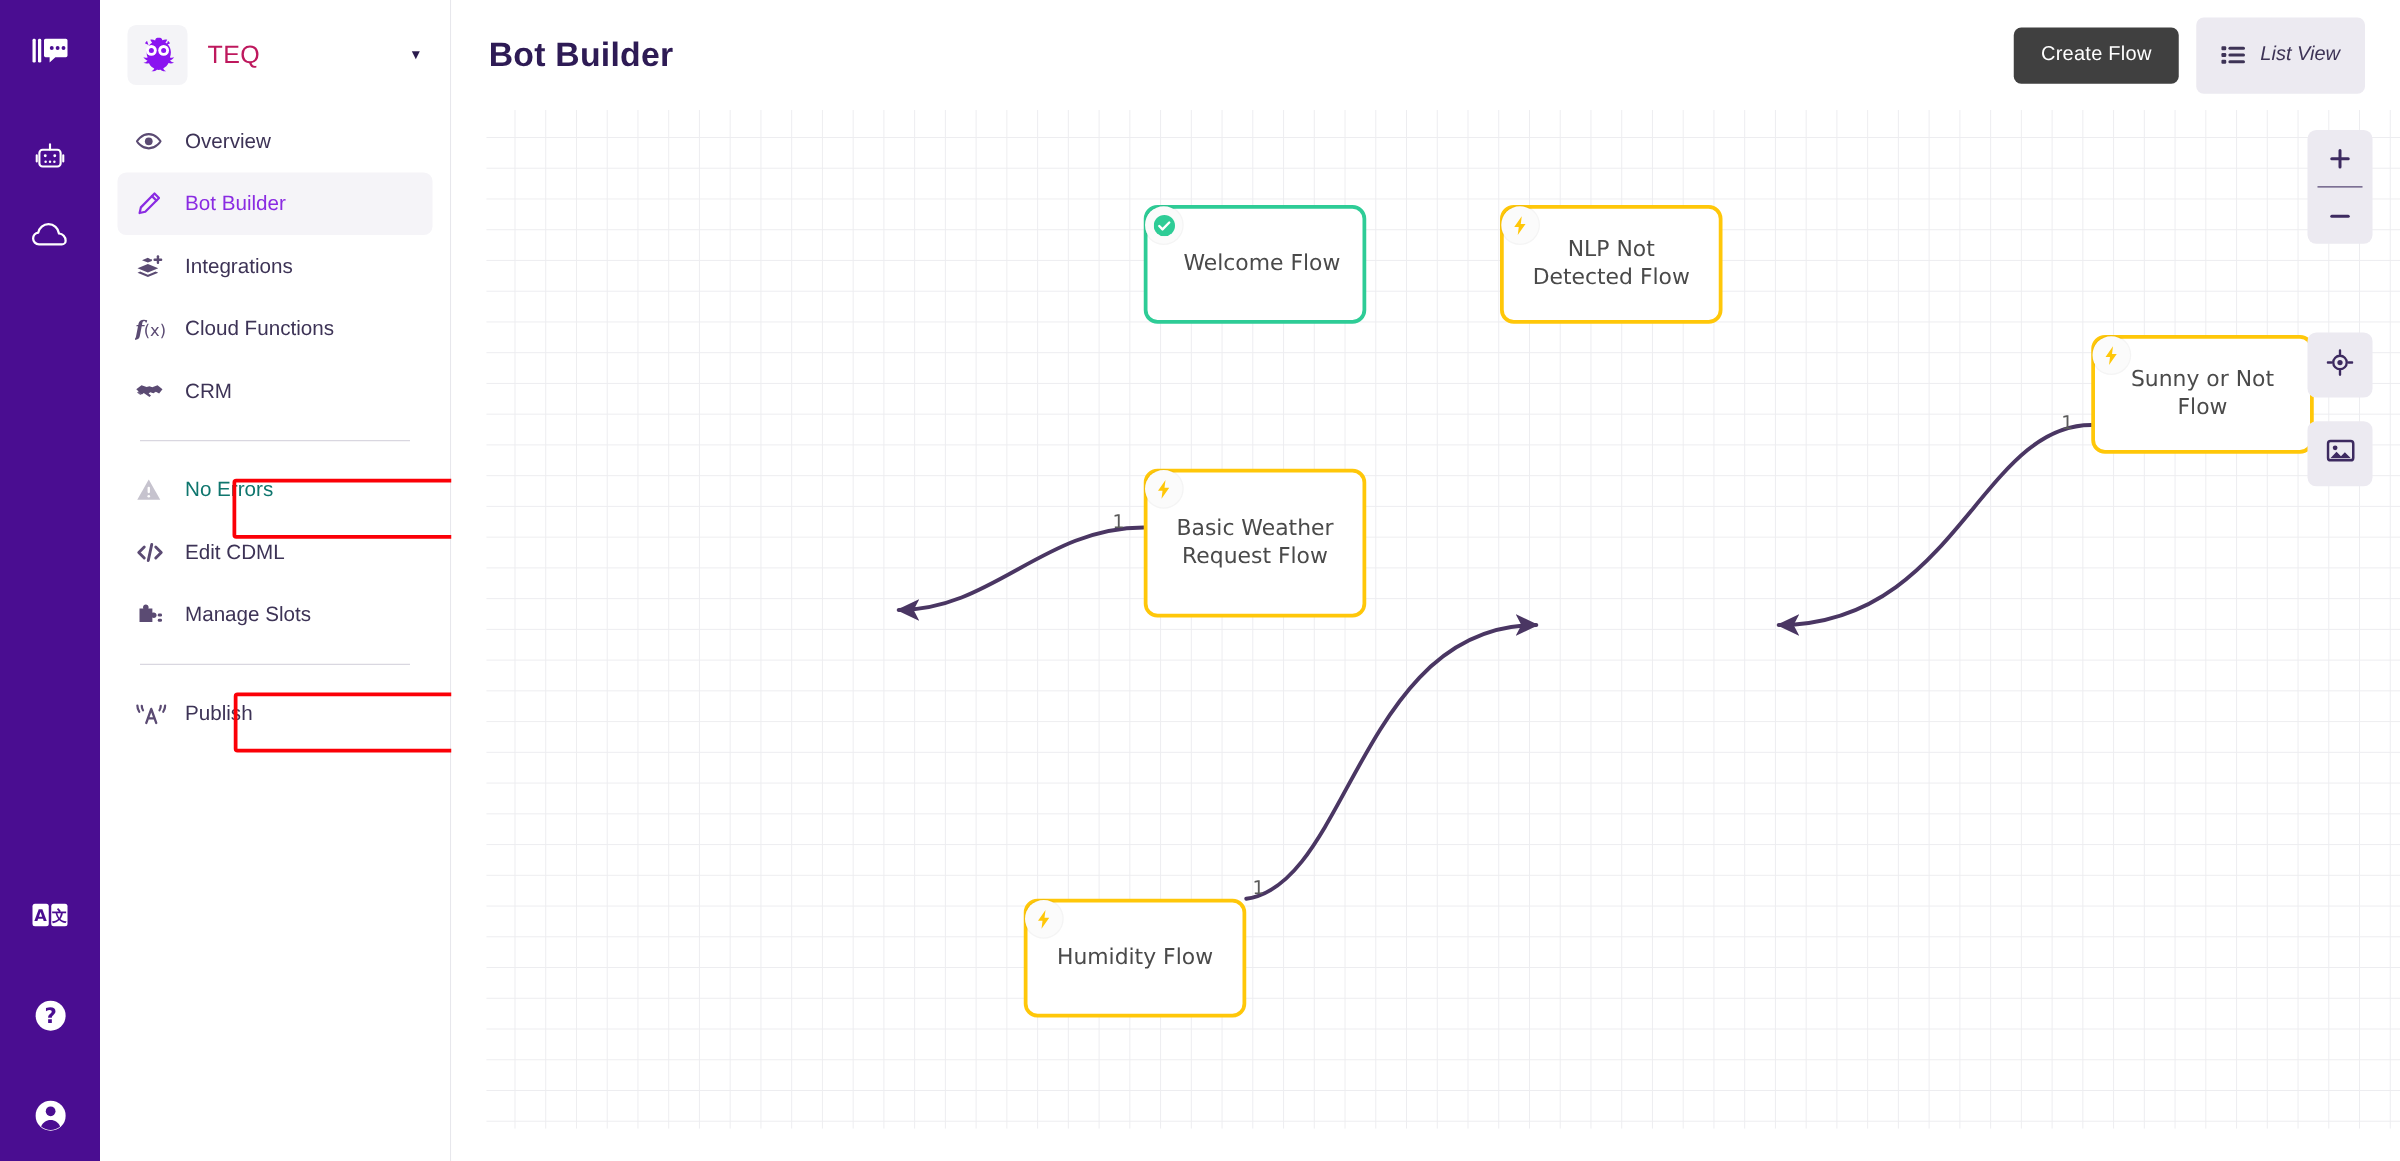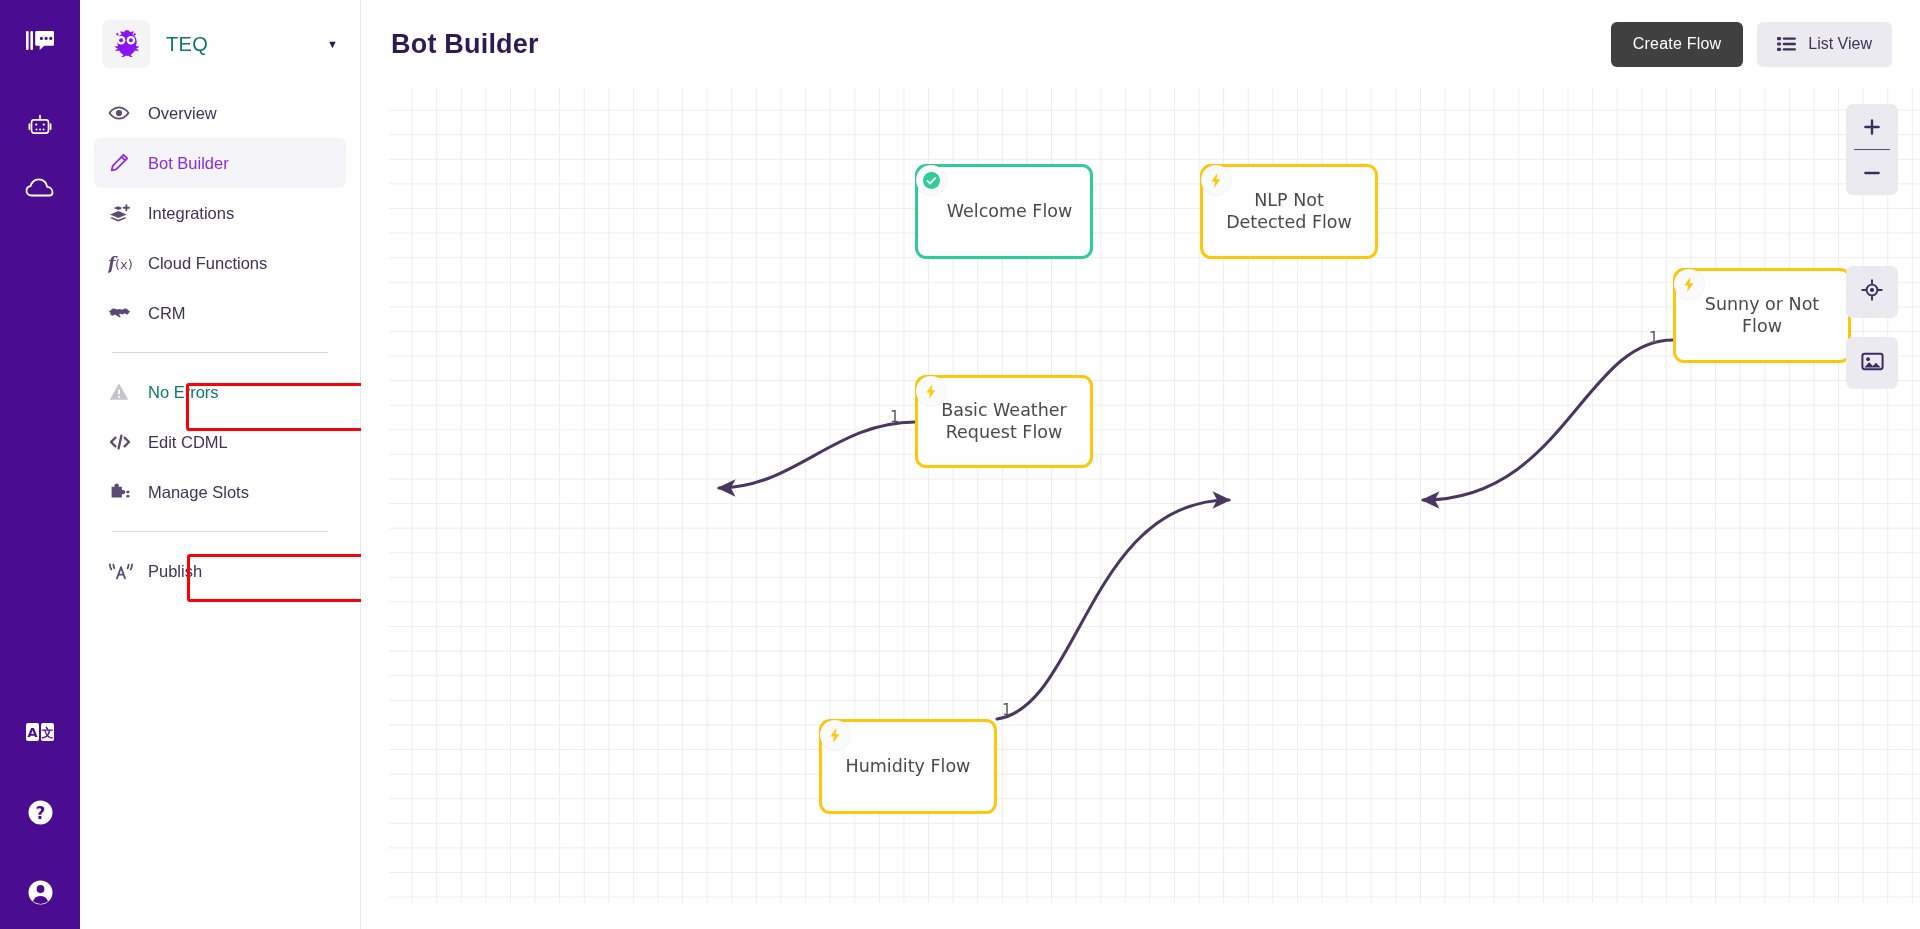--- a/index.html
+++ b/index.html
@@ -35,21 +35,21 @@
   }
   .brand {
     display:flex; align-items:center; height:88px; padding:0 18px 0 22px;
     cursor:pointer;
   }
   .brand-logo {
     width:48px; height:48px; border-radius:7px; background:#f4f4f7;
     display:flex; align-items:center; justify-content:center; flex:0 0 48px;
   }
   .brand-name {
-    font-size:20px; color:#0f766e; margin-left:16px; letter-spacing:.3px;
+    font-size:20px; color:#be185d; margin-left:16px; letter-spacing:.3px;
     font-weight:400; flex:1 1 auto;
   }
   .brand-caret { color:#2b1b4d; font-size:11px; margin-right:4px; }
 
   .nav { padding:0 14px; }
   .nav-item {
     display:flex; align-items:center; height:50px; border-radius:7px;
     padding-left:14px; cursor:pointer; position:relative; margin-bottom:0px;
   }
   .nav-item .ni-icon {
@@ -82,22 +82,22 @@
   }
   .page-title { font-size:27px; color:#2e1b55; font-weight:700; letter-spacing:.2px; }
   .topbar-actions { margin-left:auto; display:flex; align-items:center; gap:14px; }
   .btn-primary {
     background:#404040; color:#fff; font-size:16px; border:none;
     border-radius:6px; height:45px; padding:0 22px; cursor:pointer;
     font-family:inherit; letter-spacing:.2px;
   }
   .btn-secondary {
     background:#eceaf1; color:#3d3356; font-size:16px; border:none;
-    border-radius:6px; height:45px; padding:0 20px; cursor:pointer;
-    display:flex; align-items:center; gap:12px; font-family:inherit;
+    border-radius:6px; height:61px; padding:0 20px; cursor:pointer;
+    display:flex; align-items:center; gap:12px; font-family:inherit;font-style:italic;
   }
   .btn-secondary .bi { display:flex; color:#3d3356; }
 
   
   .canvas-wrap {
     position:absolute; left:28px; right:0; top:88px; bottom:26px;
     overflow:hidden;
   }
   .canvas {
     position:absolute; inset:0;
@@ -407,21 +407,21 @@
         <div class="node" style="left:1284px; top:180px; width:178px; height:95px; border:3.4px solid #FFC709;">
           <span class="node-badge">
             <svg width="16" height="17" viewBox="0 0 16 17">
               <path d="M9.4 1L3.4 9.6h3.6L6.2 16l6.2-8.8H8.6z" fill="#FFC709"></path>
             </svg>
           </span>
           <span class="node-label">Sunny or Not
 Flow</span>
         </div>
 
-        <div class="node" style="left:526px; top:287px; width:178px; height:93px; border:3.4px solid #FFC709;">
+        <div class="node" style="left:526px; top:287px; width:178px; height:119px; border:3.4px solid #FFC709;">
           <span class="node-badge">
             <svg width="16" height="17" viewBox="0 0 16 17">
               <path d="M9.4 1L3.4 9.6h3.6L6.2 16l6.2-8.8H8.6z" fill="#FFC709"></path>
             </svg>
           </span>
           <span class="node-label">Basic Weather
 Request Flow</span>
         </div>
 
 

